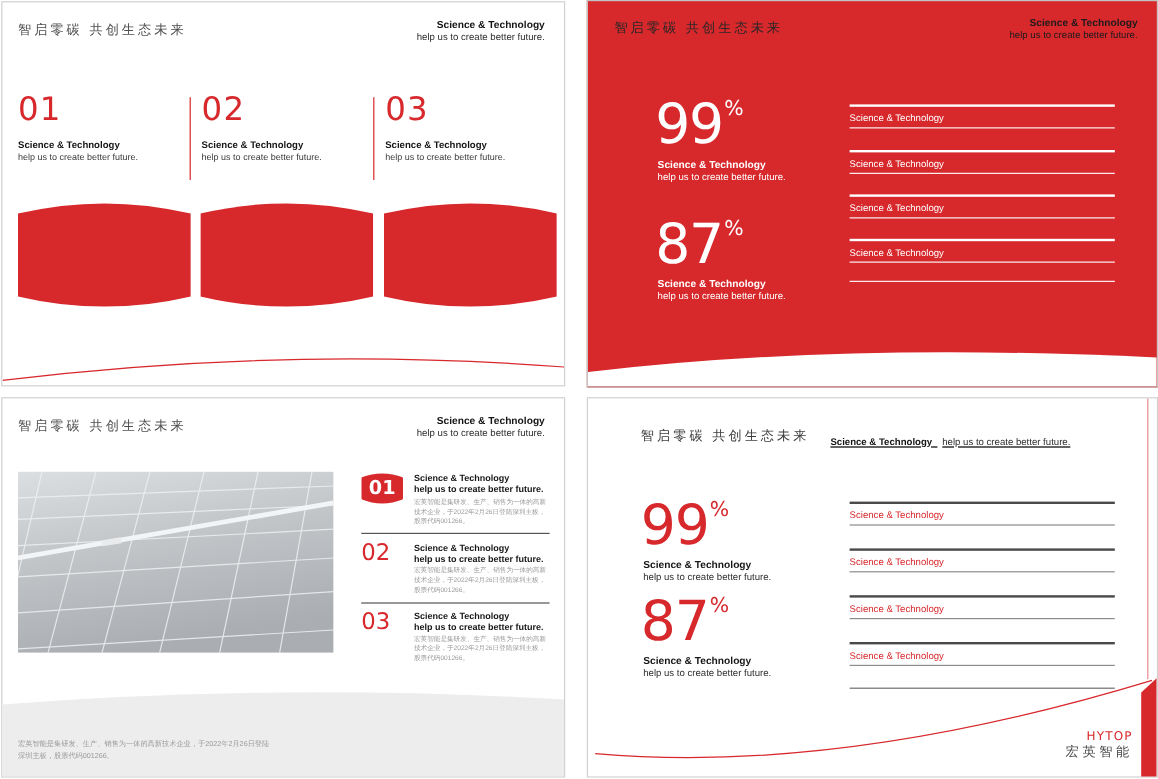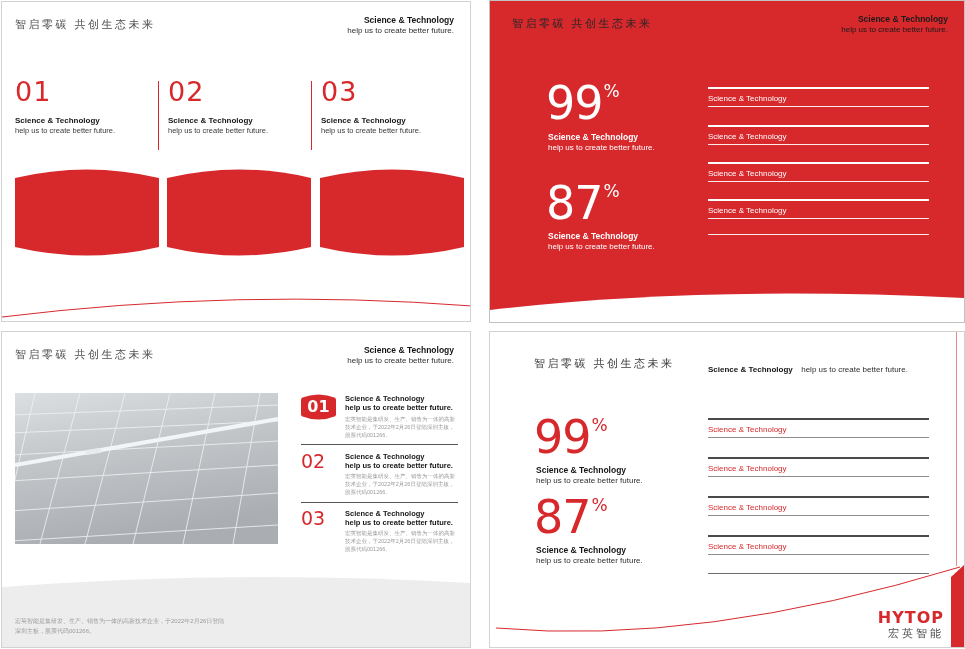--- a/index.html
+++ b/index.html
@@ -57,21 +57,21 @@
   .bl-txt{position:absolute;left:343px;width:115px;line-height:1.25;}
   .bl-txt .b{font-size:7.5px;font-weight:bold;color:#161616;}
   .bl-txt .r{font-size:7.5px;font-weight:bold;color:#161616;}
   .bl-body{position:absolute;left:343px;width:112px;font-size:5.5px;line-height:1.45;color:#9a9a9a;}
   .bl-div{position:absolute;left:299px;width:157px;border-top:1px solid #555;}
   .bl-footer{position:absolute;left:13px;top:285px;width:210px;font-size:6px;line-height:1.6;color:#9a9a9a;}
 
   
   .abs{position:absolute;}
   .logo{position:absolute;right:20px;top:277px;text-align:right;line-height:1.15;}
-  .logo .en{font-size:16px;font-weight:700;color:#d7282c;letter-spacing:1px;font-family:"DejaVu Sans",sans-serif;}
+  .logo .en{font-size:10px;font-weight:400;color:#d7282c;letter-spacing:1px;font-family:"DejaVu Sans",sans-serif;}
   .logo .cn{font-size:11px;color:#4c4c4c;letter-spacing:3px;}
   .br-vline{position:absolute;left:466px;top:0;width:1px;height:234px;background:rgba(215,40,44,.55);}
 </style>
 </head>
 <body>
 
 <div class="slide" id="slide-tl">
   <div class="hdr-cn">智启零碳 共创生态未来</div>
   <div class="hdr-en">
     <div class="b">Science &amp; Technology</div>
@@ -213,21 +213,21 @@
   <div class="bl-body" style="top:198px;">宏英智能是集研发、生产、销售为一体的高新技术企业，于2022年2月26日登陆深圳主板，股票代码001266。</div>
 
   <svg class="abs" style="left:0;bottom:0;width:468px;height:76px;" viewBox="0 0 468 76" preserveAspectRatio="none">
     <path d="M0,16 Q235,-2 468,12 L468,76 L0,76 Z" fill="#ededed"></path>
   </svg>
   <div class="bl-footer">宏英智能是集研发、生产、销售为一体的高新技术企业，于2022年2月26日登陆深圳主板，股票代码001266。</div>
 </div>
 
 <div class="slide" id="slide-br">
   <div class="hdr-cn" style="left:44px;top:24px;color:#3c3c3c;">智启零碳 共创生态未来</div>
-  <div class="abs" style="left:218px;top:26px;white-space:nowrap;">
+  <div class="abs" style="left:202px;top:26px;white-space:nowrap;text-decoration:underline;">
     <span style="font-size:8px;font-weight:bold;color:#141414;">Science &amp; Technology</span>
     <span style="font-size:8px;color:#2e2e2e;margin-left:4px;">help us to create better future.</span>
   </div>
 
   <div class="stat-num red-txt" style="left:44px;top:82px;">
     <span>99</span><span class="pct">%</span>
   </div>
   <div class="stat-label dark-b" style="left:46px;top:133px;">
     <div class="b">Science &amp; Technology</div>
     <div class="r">help us to create better future.</div>

